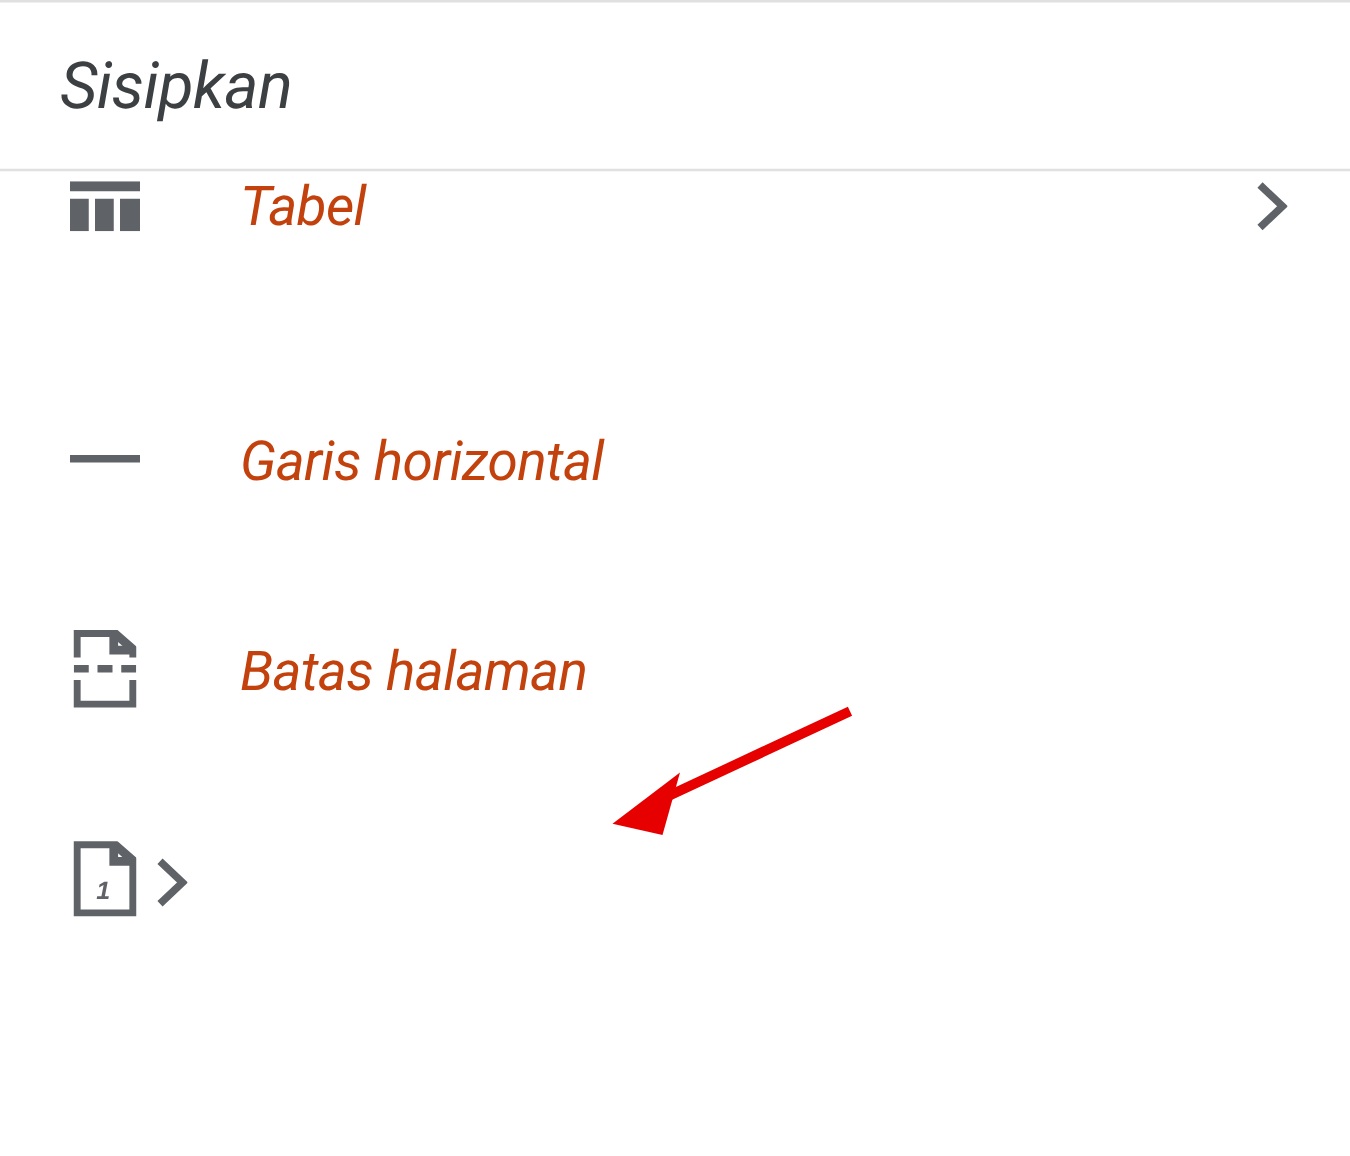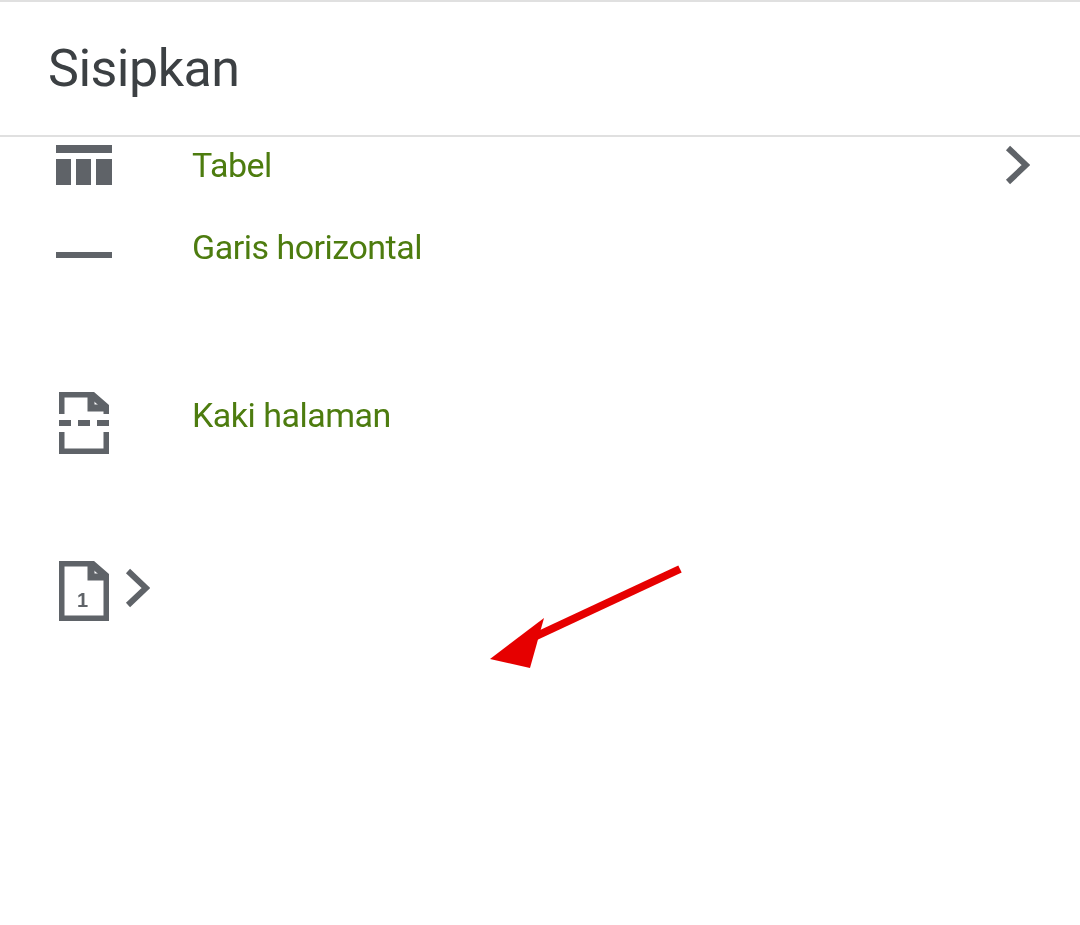--- a/index.html
+++ b/index.html
@@ -28,21 +28,21 @@
     .header-divider {
       height: 2px;
       background: #e0e0e0;
       width: 100%;
     }
     .menu-list {
       padding-top: 0;
     }
     .menu-item {
       display: flex;
-      align-items: flex-start;
+      align-items: flex-end;
       height: 168px;
       padding-left: 56px;
       padding-right: 38px;
       cursor: pointer;
     }
     .menu-item.first {
       height: 90px;
       align-items: flex-start;
       padding-top: 0;
     }
@@ -56,23 +56,23 @@
     }
     .icon-box {
       width: 56px;
       height: 56px;
       display: flex;
       align-items: center;
       justify-content: center;
       flex-shrink: 0;
     }
     .item-label {
-      font-size: 34px;
+      font-size: 44px;
       font-weight: 400;
-      color: #4d7c0f;
+      color: #c2410c;
       margin-left: 80px;
       letter-spacing: -0.5px;
       flex: 1;
     }
     .chevron-box {
       width: 50px;
       height: 50px;
       display: flex;
       align-items: center;
       justify-content: center;
@@ -80,20 +80,21 @@
     .annotation-arrow {
       position: absolute;
       left: 470px;
       top: 564px;
       pointer-events: none;
     }
     .page-container {
       position: relative;
       width: 1080px;
       height: 925px;
+      font-style: italic;
     }
   </style>
 </head>
 <body>
 
 <div class="page-container">
 
   <div class="top-divider"></div>
 
   <div class="header">
@@ -134,21 +135,21 @@
       <div class="icon-box">
         <svg width="50" height="62" viewBox="0 0 50 62">
           <path d="M2 22 L2 2 L32 2 L48 16 L48 22" fill="none" stroke="#5f6368" stroke-width="7" stroke-linejoin="miter"></path>
           <path d="M32 2 L32 16 L48 16" fill="none" stroke="#5f6368" stroke-width="7"></path>
           <rect x="0" y="28" width="12" height="6" fill="#5f6368"></rect>
           <rect x="19" y="28" width="12" height="6" fill="#5f6368"></rect>
           <rect x="38" y="28" width="12" height="6" fill="#5f6368"></rect>
           <path d="M2 40 L2 60 L48 60 L48 40" fill="none" stroke="#5f6368" stroke-width="7"></path>
         </svg>
       </div>
-      <div class="item-label">Kaki halaman</div>
+      <div class="item-label">Batas halaman</div>
     </div>
 
     <div class="menu-item">
       <div class="icon-box">
         <svg width="50" height="60" viewBox="0 0 50 60">
           <path d="M2 2 L32 2 L48 16 L48 58 L2 58 Z" fill="none" stroke="#5f6368" stroke-width="7" stroke-linejoin="miter"></path>
           <path d="M32 2 L32 16 L48 16" fill="none" stroke="#5f6368" stroke-width="7"></path>
           <text x="18" y="46" font-size="20" font-family="Arial" fill="#5f6368" font-weight="bold">1</text>
         </svg>
       </div>

